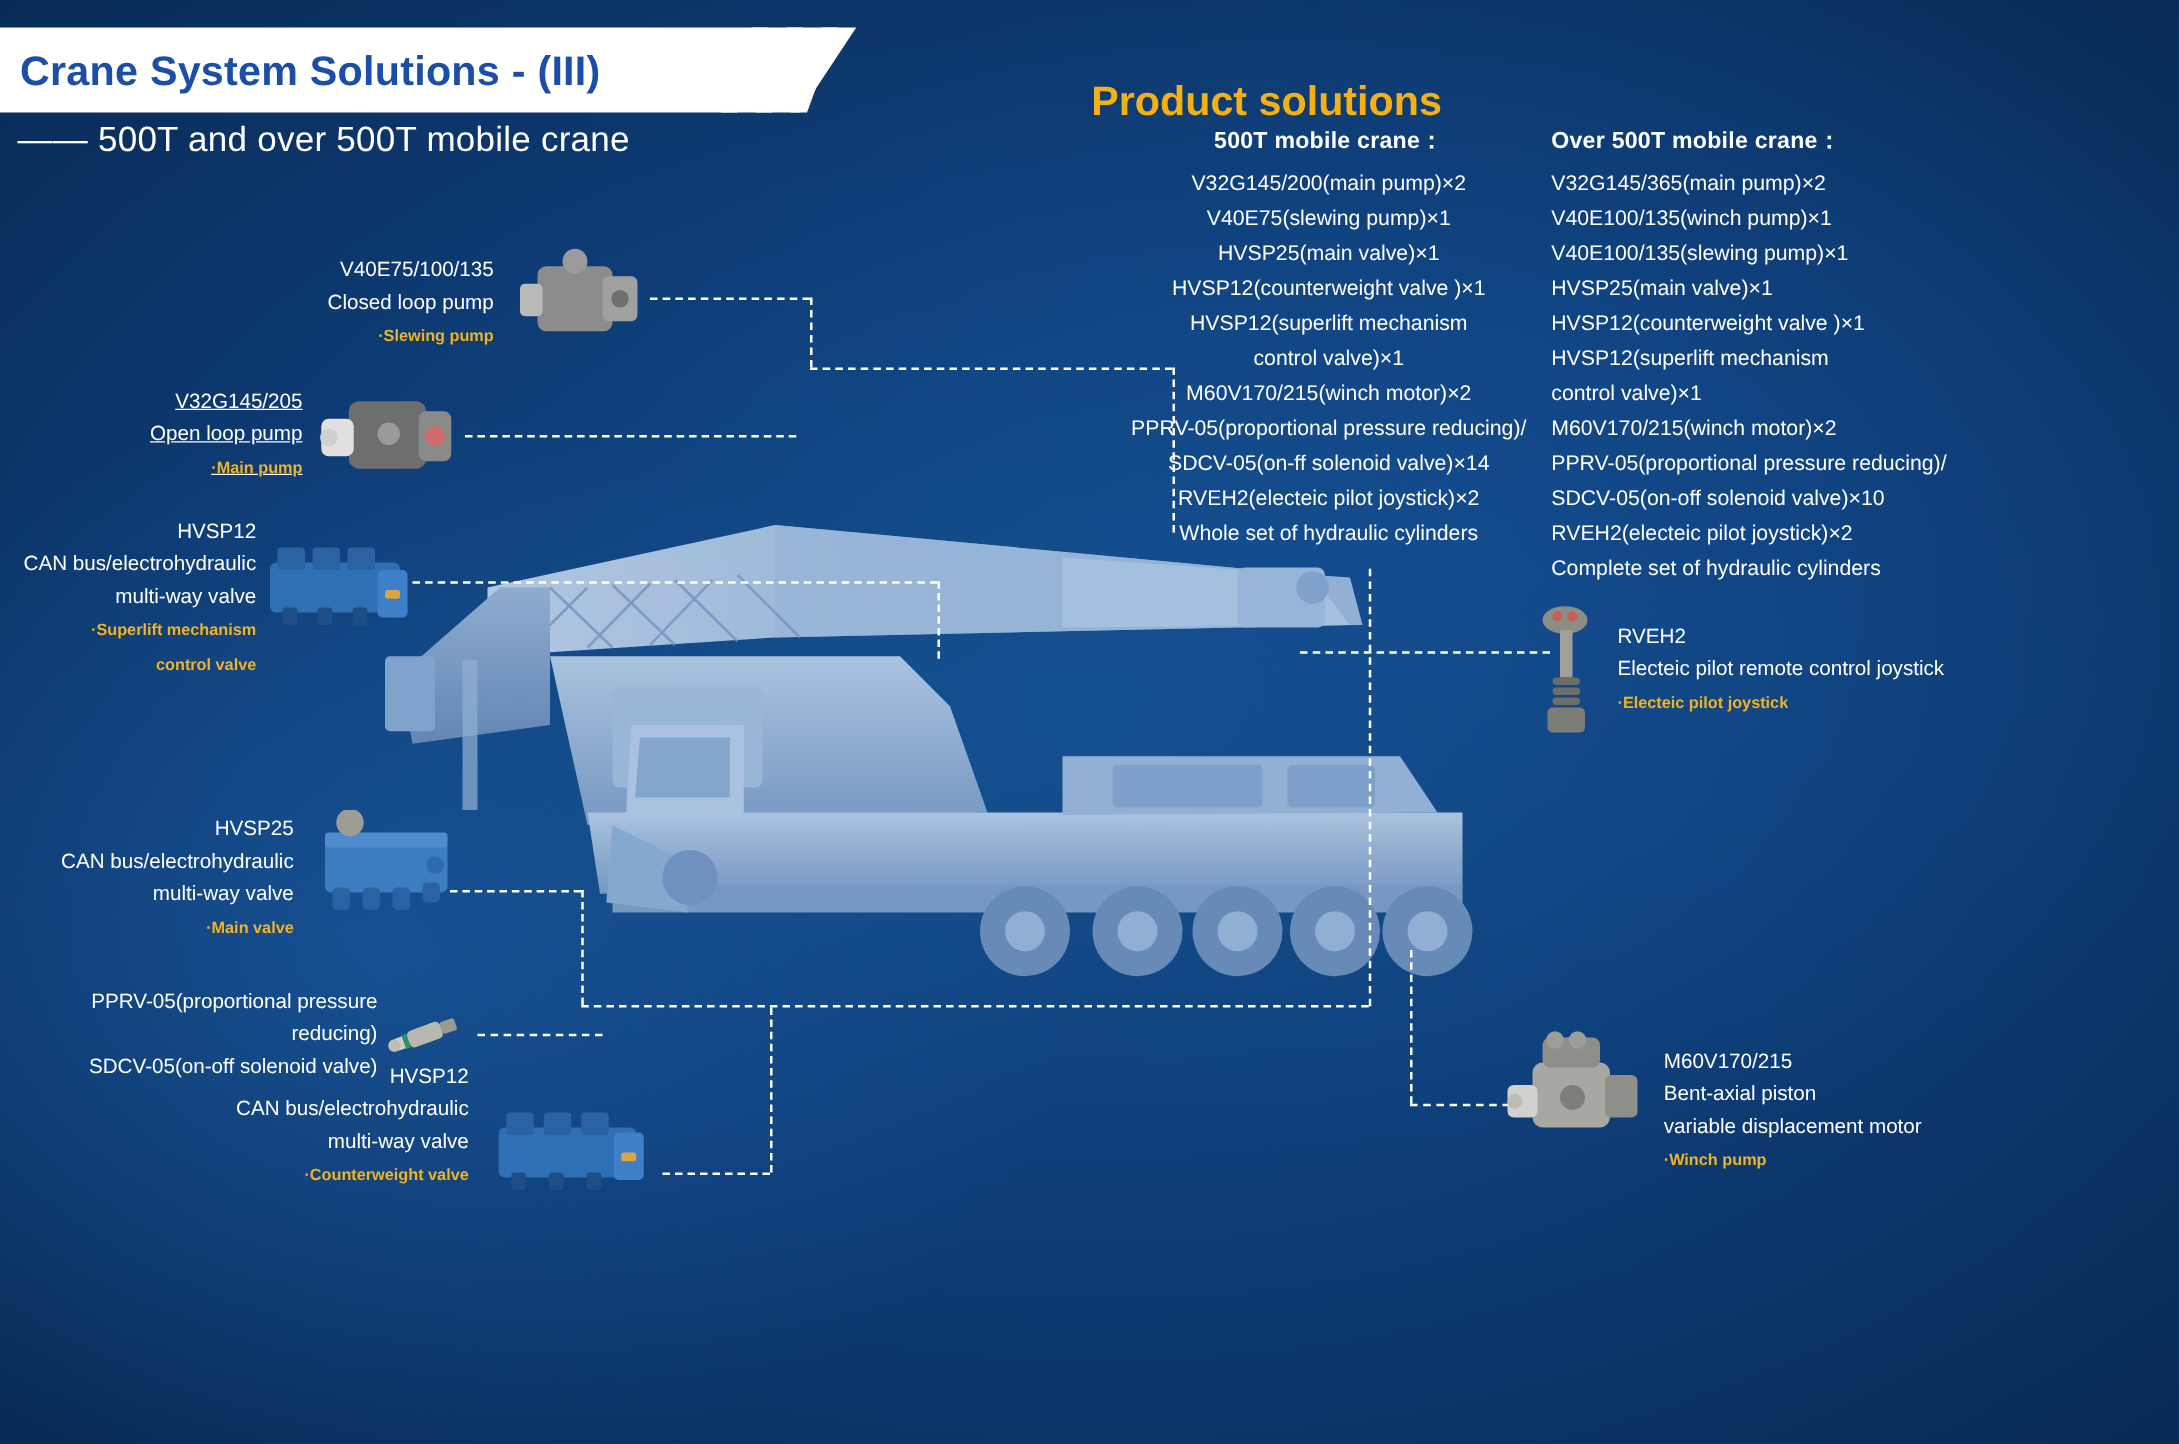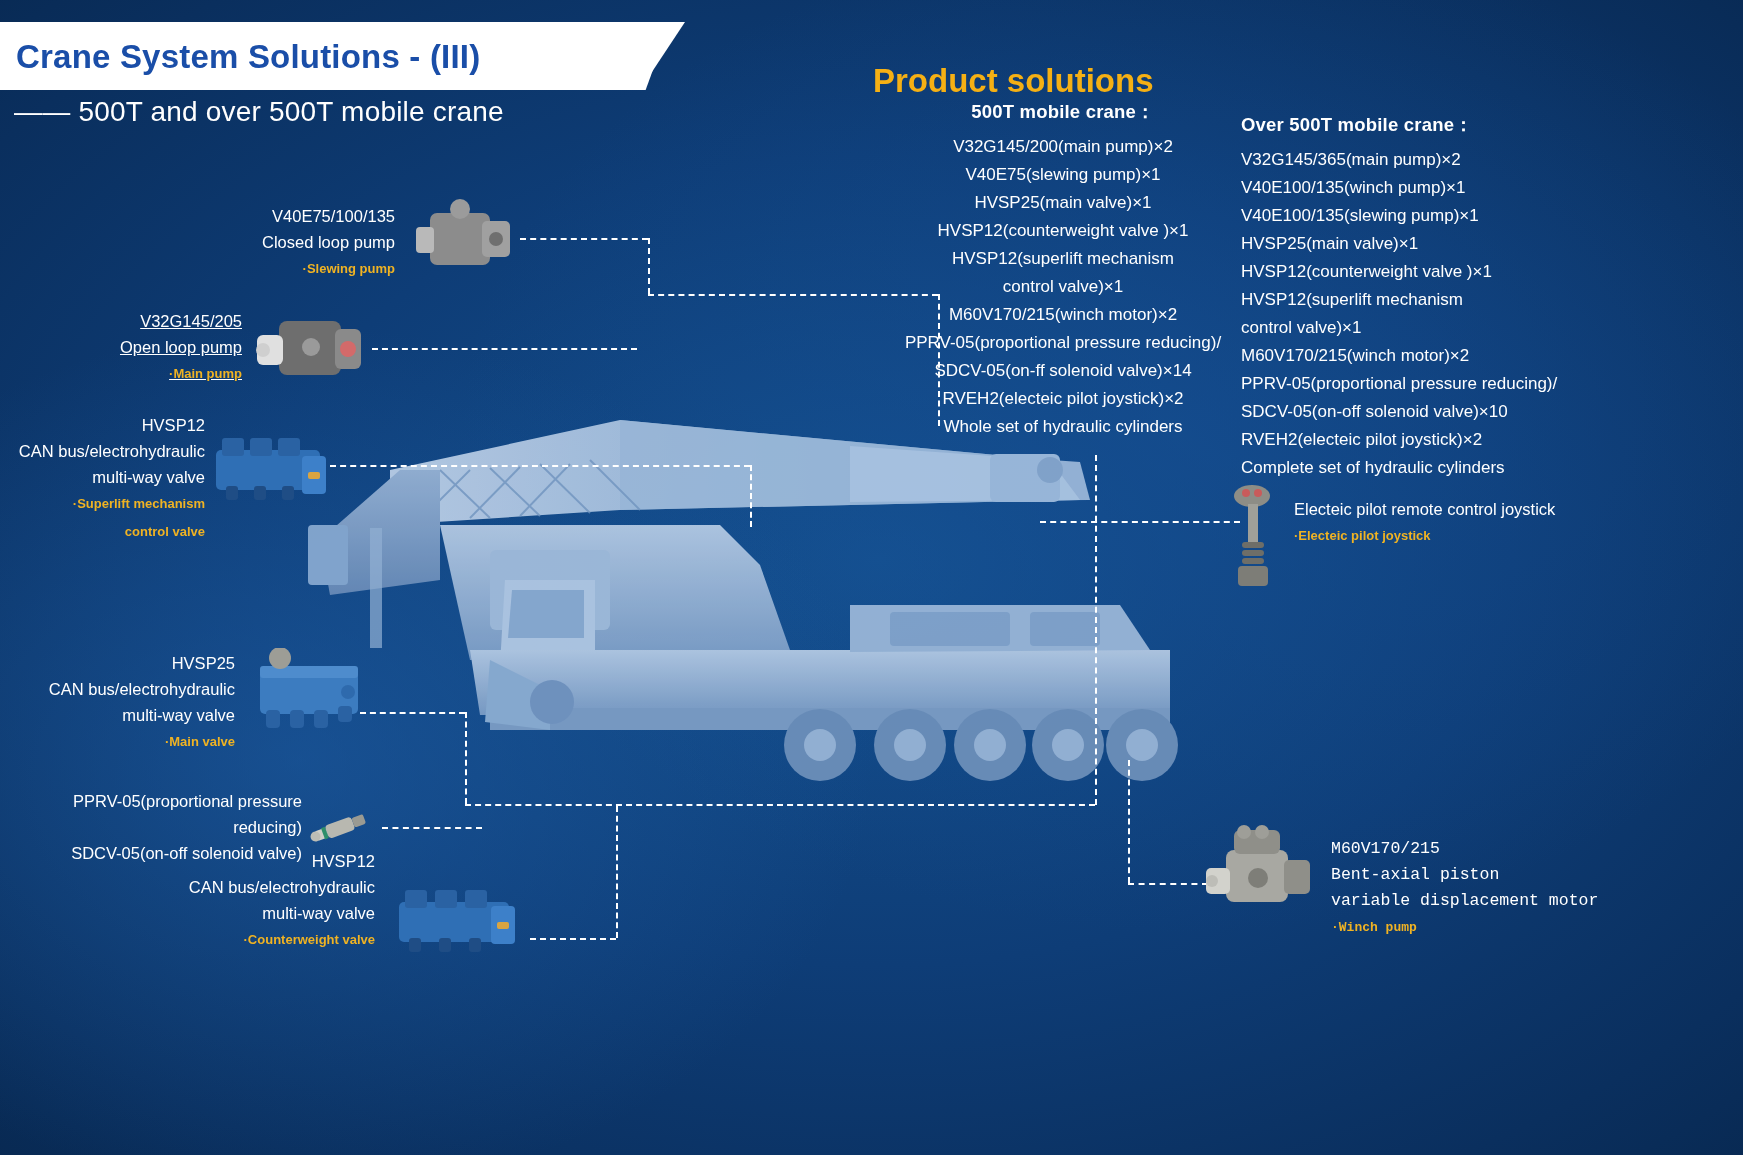--- a/index.html
+++ b/index.html
@@ -39,21 +39,21 @@
   }
   
   .crane{position:absolute;left:290px;top:350px;width:920px;height:470px;opacity:.92;}
   .crane svg{width:100%;height:100%;display:block;}
   
   .ps-title{
     position:absolute;left:873px;top:62px;color:#f5b014;font-size:33px;font-weight:bold;white-space:nowrap;
   }
   .ps-col{position:absolute;color:#ffffff;}
   .ps-col.left{left:873px;top:99px;width:380px;text-align:center;}
-  .ps-col.right{left:1241px;top:99px;width:380px;margin-top:13px;}
+  .ps-col.right{left:1241px;top:99px;width:380px;}
   .ps-head{font-size:18.5px;font-weight:bold;margin-bottom:9px;white-space:nowrap;letter-spacing:.2px;}
   .ps-item{font-size:17px;line-height:28px;white-space:nowrap;font-weight:400;}
   
   .cap{position:absolute;color:#ffffff;font-size:16.5px;line-height:26px;}
   .cap .hl{color:#f0b323;font-weight:bold;font-size:13px;line-height:28px;}
   .cap.right-align{text-align:right;}
   .cap.left-align{text-align:left;}
   
   .part{position:absolute;}
   .part svg{display:block;width:100%;height:100%;}
@@ -357,24 +357,25 @@
   </div>
 
   <div class="cap right-align" style="left:120px;top:848px;width:255px;">
     <div>HVSP12</div>
     <div>CAN bus/electrohydraulic</div>
     <div>multi-way valve</div>
     <div class="hl">·Counterweight valve</div>
   </div>
 
   <div class="cap left-align" style="left:1294px;top:496px;width:330px;">
+    <div>RVEH2</div>
     <div>Electeic pilot remote control joystick</div>
     <div class="hl">·Electeic pilot joystick</div>
   </div>
 
-  <div class="cap left-align" style="left:1331px;top:836px;width:300px;font-family:Liberation Mono, monospace;">
+  <div class="cap left-align" style="left:1331px;top:836px;width:300px;">
     <div>M60V170/215</div>
     <div>Bent-axial piston</div>
     <div>variable displacement motor</div>
     <div class="hl">·Winch pump</div>
   </div>
 
 </div>
 
 </body></html>

